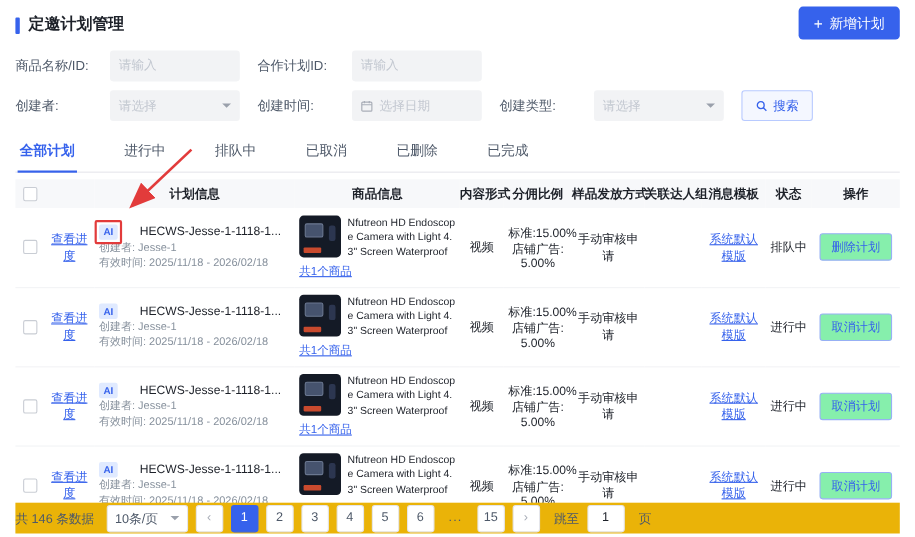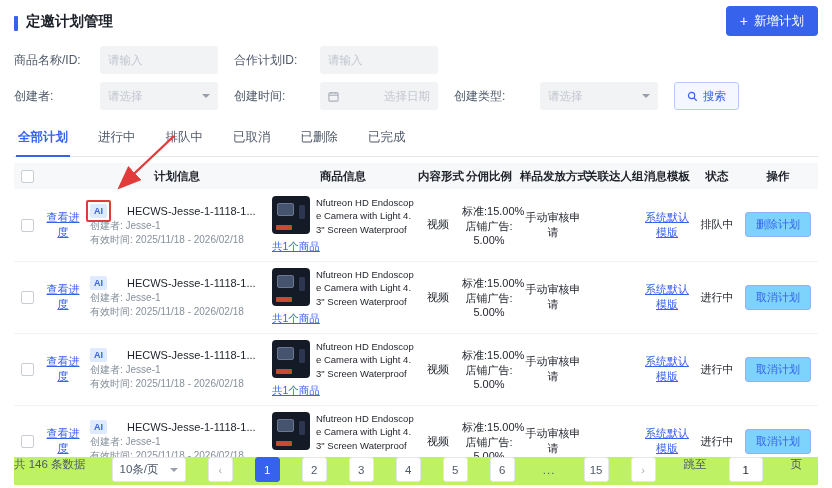--- a/index.html
+++ b/index.html
@@ -15,28 +15,28 @@
   .add-btn .plus{font-size:14px;line-height:1}
 
   
   .filters{padding:6px 0 2px}
   .f-row{display:flex;align-items:center;margin-bottom:8px}
   .f-item{display:flex;align-items:center;margin-right:16px}
   .f-label{color:#4e5969;margin-right:8px;white-space:nowrap;width:78px;font-size:12px}
   .f-input{width:118px;height:28px;background:#f2f3f5;border:none;border-radius:3px;padding:0 8px;font-size:11.5px;color:#1d2129;outline:none}
   .f-input::placeholder{color:#c2c7d0}
   .f-select{width:118px;height:28px;background:#f2f3f5;border-radius:3px;padding:0 8px;display:flex;align-items:center;justify-content:space-between;color:#c2c7d0;cursor:pointer;font-size:11.5px}
-  .f-date{justify-content:space-between;gap:6px}
+  .f-date{justify-content:flex-start;gap:6px}
   .chev{width:0;height:0;border-left:4px solid transparent;border-right:4px solid transparent;border-top:4px solid #9aa0ab}
   .btn{height:28px;border-radius:3px;padding:0 12px;display:flex;align-items:center;gap:5px;cursor:pointer;font-size:11.5px}
   .btn-search{background:#f4f7ff;border:1px solid #b8caff;color:#3662EC;margin-right:10px}
   .btn-reset{background:#fff;border:1px solid #dcdfe6;color:#4e5969}
 
   
-  .tabs{display:flex;gap:26px;border-bottom:1px solid #e5e6eb;margin-top:2px;padding:0 2px}
+  .tabs{display:flex;gap:41px;border-bottom:1px solid #e5e6eb;margin-top:2px;padding:0 2px}
   .tab{padding:7px 2px 9px;color:#4e5969;cursor:pointer;font-size:12.5px;white-space:nowrap}
   .tab.active{color:#3662EC;font-weight:bold;border-bottom:2px solid #3662EC;margin-bottom:-1px}
 
   
   table{width:100%;border-collapse:collapse;table-layout:fixed;margin-top:6px}
   thead th{background:#f7f8fa;height:26px;font-weight:600;color:#1d2129;font-size:11.5px;text-align:center;white-space:nowrap}
   tbody td{border-bottom:1px solid #f2f3f5;height:72px;padding:4px;text-align:center;vertical-align:middle;color:#1d2129;font-size:11px}
   td.left{text-align:left}
   .link{color:#3662EC;cursor:pointer;text-decoration:underline;font-size:11px}
   .cb{display:inline-block;width:13px;height:13px;border:1px solid #c9cdd4;border-radius:2px;background:#fff;cursor:pointer;vertical-align:middle}
@@ -53,24 +53,24 @@
   .thumb .scr{position:absolute;left:5px;top:7px;width:17px;height:13px;background:#46536e;border:1px solid #6a7790;border-radius:2px}
   .thumb .cam{position:absolute;right:5px;top:9px;width:6px;height:14px;background:#2c3650;border-radius:2px}
   .thumb .bar{position:absolute;left:4px;bottom:4px;width:16px;height:5px;background:#c94a2e;border-radius:1px}
   .prod-title{font-size:9.5px;line-height:13.4px;color:#1d2129;word-break:break-all;max-height:41px;overflow:hidden;text-align:left}
   .prod-count{display:inline-block;margin-top:3px;font-size:10.5px}
 
   .comm1{white-space:nowrap}
   .comm2{word-break:break-all}
   .wrapcell{word-break:break-all}
 
-  .act-btn{border:1px solid #97b0f4;color:#3662EC;background:#7dd3fc;border-radius:3px;height:25px;padding:0 10px;font-size:11px;cursor:pointer;white-space:nowrap}
-
-  
-  .pager{position:absolute;left:14px;right:14px;bottom:3px;height:28px;display:flex;align-items:flex-start;gap:22px;font-size:11.5px;color:#4e5969;background:#bef264}
+  .act-btn{border:1px solid #97b0f4;color:#3662EC;background:#86efac;border-radius:3px;height:25px;padding:0 10px;font-size:11px;cursor:pointer;white-space:nowrap}
+
+  
+  .pager{position:absolute;left:14px;right:14px;bottom:3px;height:28px;display:flex;align-items:center;gap:7px;font-size:11.5px;color:#4e5969;background:#eab308}
   .pg-total{margin-right:4px;white-space:nowrap}
   .pg-size{width:74px;height:25px;border:1px solid #e5e6eb;border-radius:3px;display:flex;align-items:center;justify-content:space-between;padding:0 7px;cursor:pointer;color:#4e5969;background:#fff}
   .pg{min-width:25px;height:25px;border:1px solid #e5e6eb;background:#fff;border-radius:3px;display:inline-flex;align-items:center;justify-content:center;cursor:pointer;font-size:11.5px;color:#4e5969;padding:0 4px}
   .pg.nav{color:#a9aeb8}
   .pg.active{background:#3662EC;border-color:#3662EC;color:#fff}
   .pg.ellipsis{border:none;background:transparent;letter-spacing:1px}
   .jump-label{margin-left:6px;white-space:nowrap}
   .jump-input{width:34px;height:25px;border:1px solid #e5e6eb;border-radius:3px;text-align:center;font-size:11.5px;color:#1d2129;outline:none}
 
   .annotation-svg{position:absolute;left:0;top:0;pointer-events:none;z-index:50}

